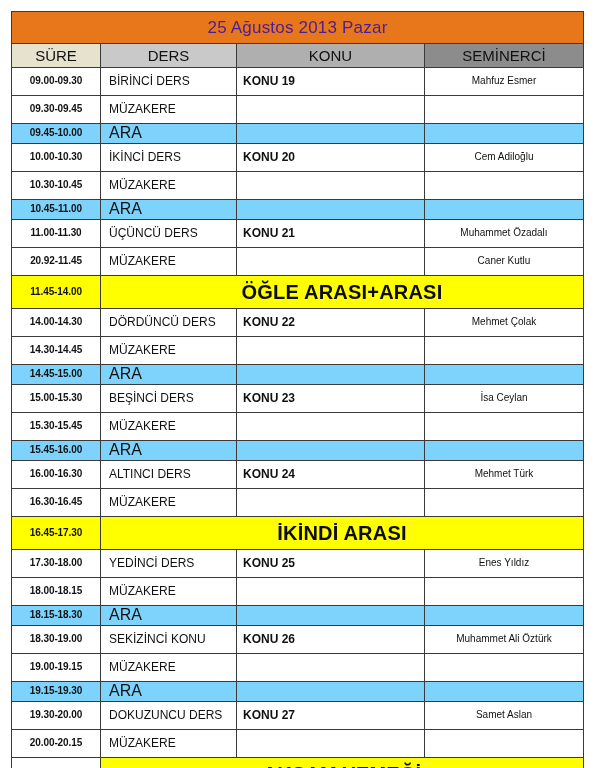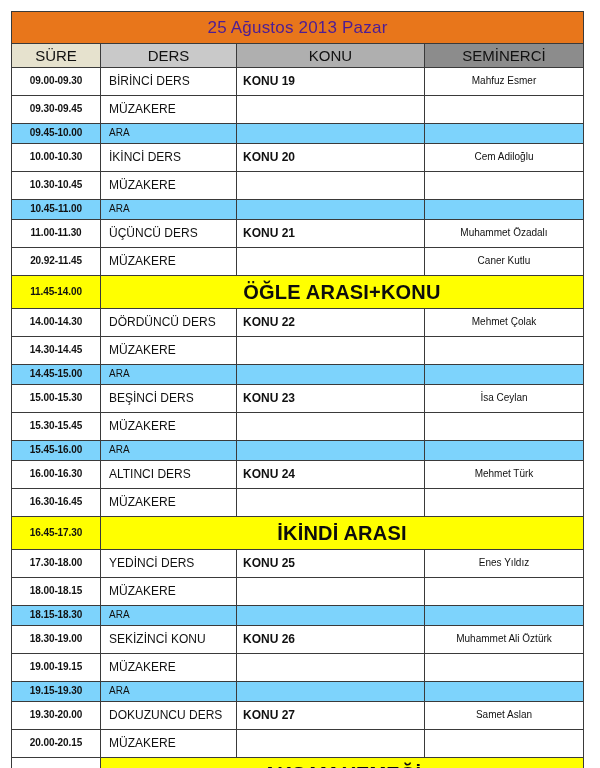--- a/index.html
+++ b/index.html
@@ -93,21 +93,21 @@
   td.c-konu {
     font-size: 12px;
     font-weight: bold;
     text-align: left;
   }
   td.c-sem {
     font-size: 10px;
     text-align: center;
   }
 
-  tr.row-ara td.c-ders { font-size: 10px; }
+  tr.row-ara td.c-ders { font-size: 16px; }
 
   
   tr.row-merged td { height: 32px; }
   td.c-merged {
     background: #FFFF00;
     text-align: center;
     font-size: 20px;
     font-weight: bold;
     color: #0d0d0d;
     letter-spacing: 0.2px;
@@ -181,21 +181,21 @@
           <td class="c-sem">Muhammet Özadalı</td>
         </tr>
         <tr class="row-normal">
           <td class="c-sure">20.92-11.45</td>
           <td class="c-ders">MÜZAKERE</td>
           <td class="c-konu"></td>
           <td class="c-sem">Caner Kutlu</td>
         </tr>
         <tr class="row-merged">
           <td class="c-sure c-sure-yellow">11.45-14.00</td>
-          <td class="c-merged" colspan="3">ÖĞLE ARASI+KONU</td>
+          <td class="c-merged" colspan="3">ÖĞLE ARASI+ARASI</td>
         </tr>
         <tr class="row-normal">
           <td class="c-sure">14.00-14.30</td>
           <td class="c-ders">DÖRDÜNCÜ DERS</td>
           <td class="c-konu">KONU 22</td>
           <td class="c-sem">Mehmet Çolak</td>
         </tr>
         <tr class="row-normal">
           <td class="c-sure">14.30-14.45</td>
           <td class="c-ders">MÜZAKERE</td>

